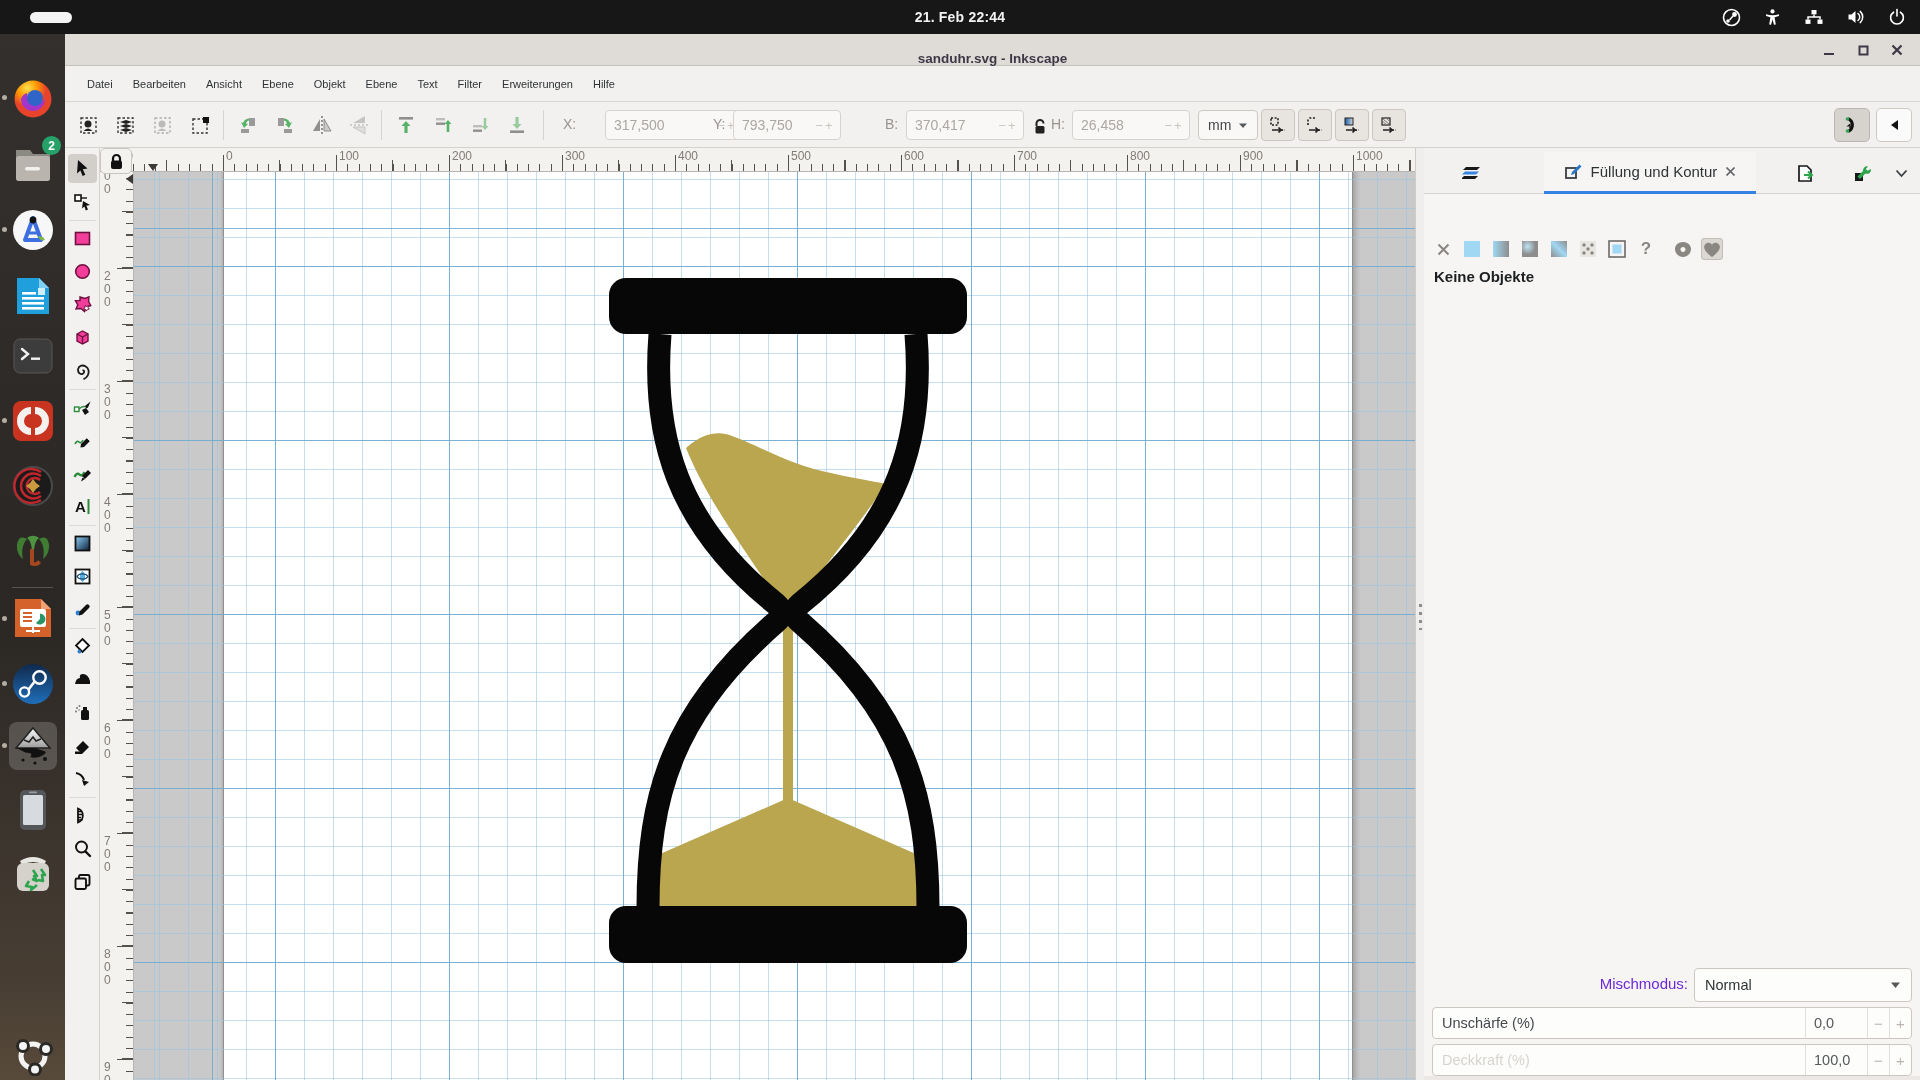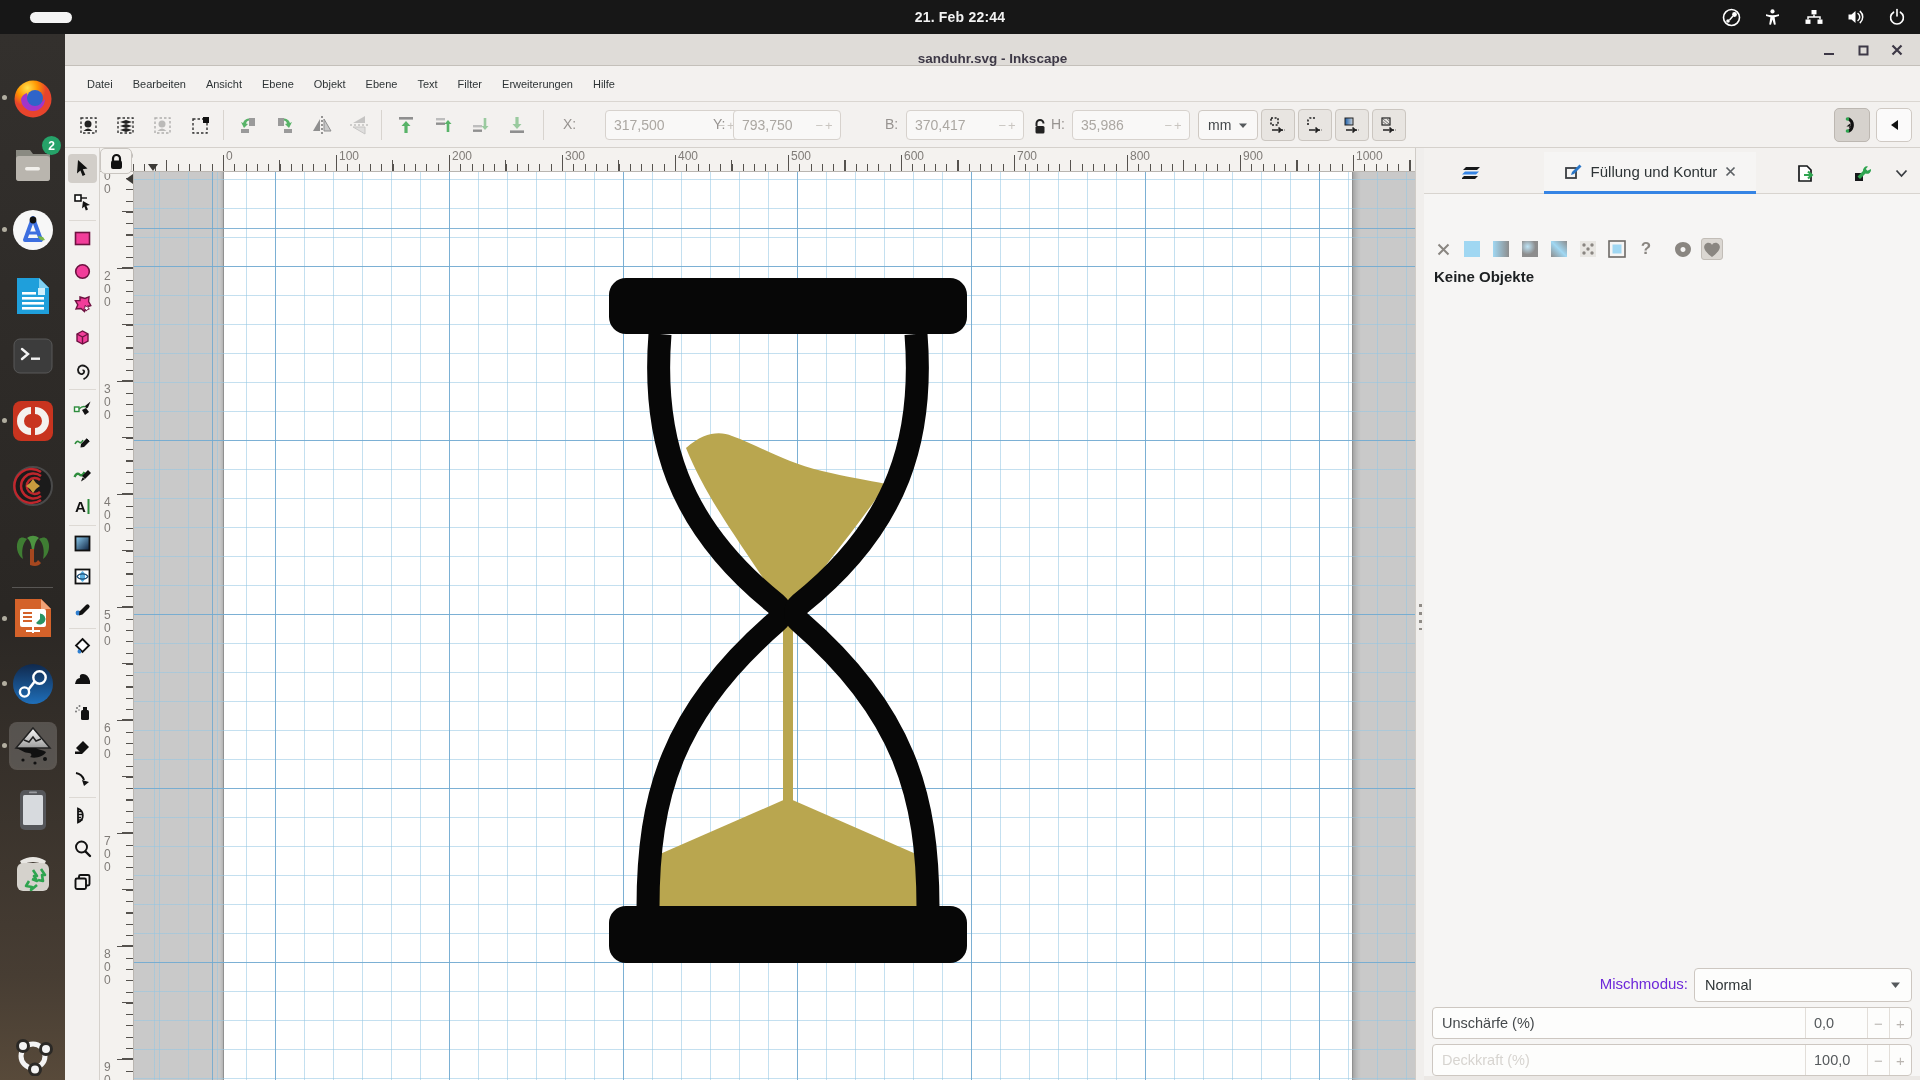--- a/index.html
+++ b/index.html
@@ -455,21 +455,21 @@
       <span class="spin">−+</span>
     </div>
     <div class="tb-ico" style="left:962px; top:13px">
       <svg width="16" height="18" viewBox="0 0 16 18">
           <path d="M4.5 8 L4.5 5.5 a3.5 3.5 0 0 1 7 0" fill="none" stroke="#222" stroke-width="2"></path>
           <rect x="2.5" y="8" width="9" height="7.5" rx="1.5" fill="#222" transform="translate(1,0)"></rect>
         </svg>
     </div>
     <span class="field-label" style="left:986px">H:</span>
     <div class="field" style="left:1007px; width:118px">
-      <span class="val">35,986</span>
+      <span class="val">26,458</span>
       <span class="spin">−+</span>
     </div>
     <div class="unit-dd" style="left:1133px">
       <span>mm</span>
       <svg width="10" height="7" viewBox="0 0 10 7">
           <path d="M1 1.5 L5 6 L9 1.5 Z" fill="#55595c"></path>
         </svg>
     </div>
     <div class="tgl" style="left:1196px">
       <svg width="20" height="20" viewBox="0 0 20 20">

